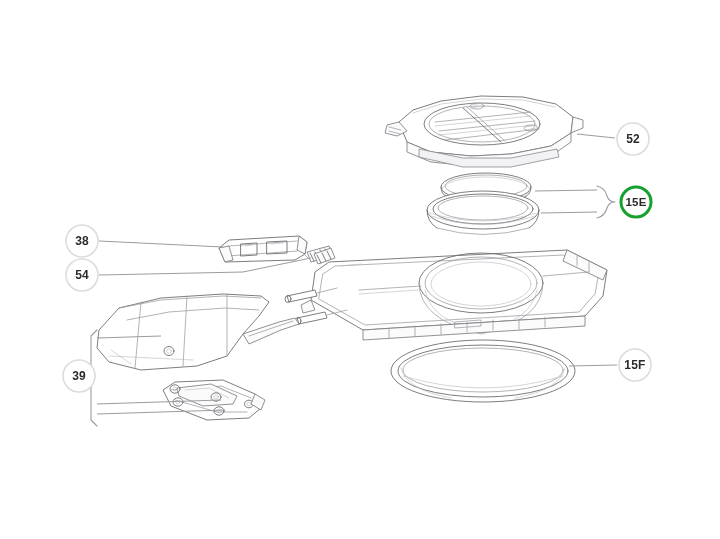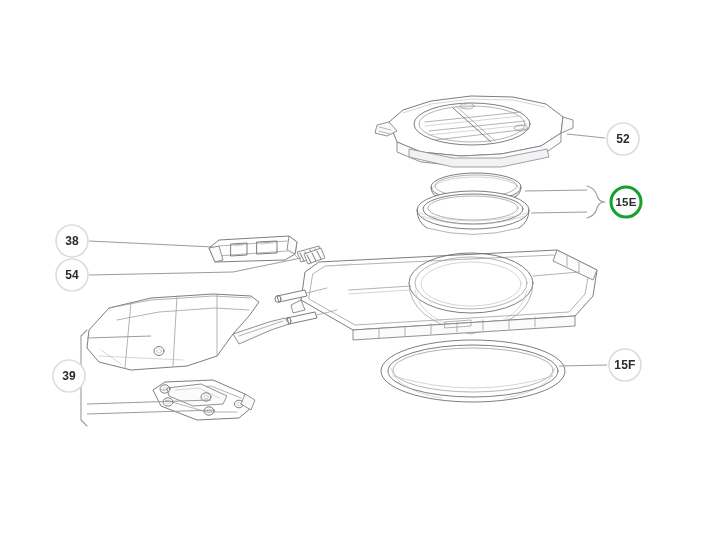--- a/index.html
+++ b/index.html
@@ -9,21 +9,21 @@
   }
   body {
     width: 720px;
     height: 539px;
     font-family: "Liberation Sans", sans-serif;
     overflow: hidden;
     position: relative;
   }
   #diagram-root {
     position: absolute;
-    left: 1px; top: 0;
+    left: 11px; top: 0;
     width: 615px;
     height: 539px;
   }
   svg.diagram {
     display: block;
     width: 720px;
     height: 539px;
   }
   .part-line {
     fill: none;

